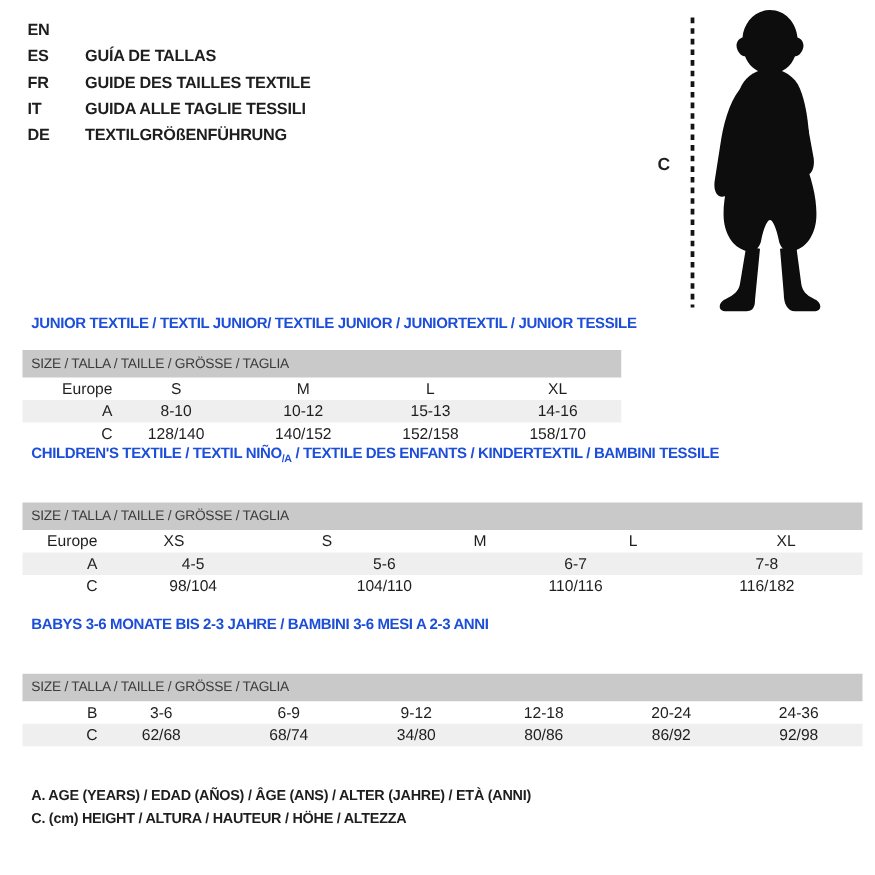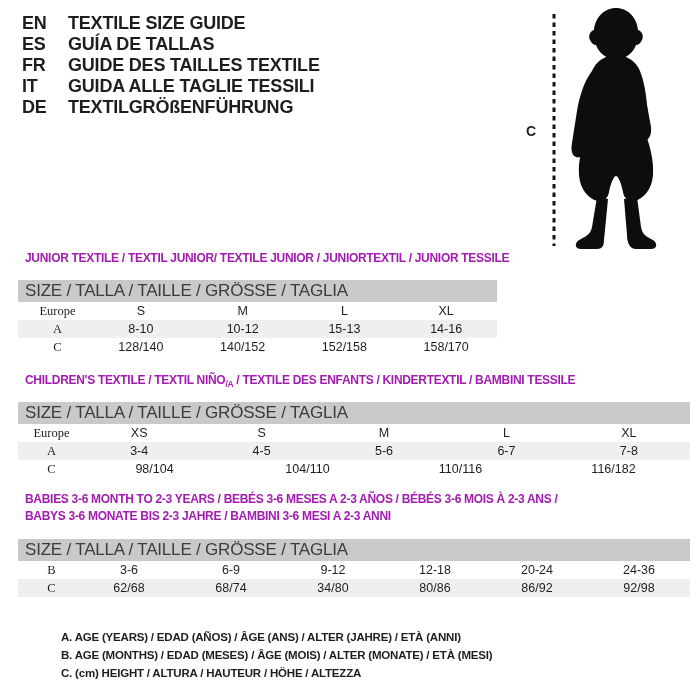--- a/index.html
+++ b/index.html
@@ -2,63 +2,62 @@
 <html><head>
 <meta charset="utf-8">
 <style>
   html,body{margin:0;padding:0;}
   body{
     width:700px;height:700px;background:#ffffff;position:relative;
     font-family:"Liberation Sans", sans-serif;color:#1e1e1e;overflow:hidden;
   }
   
   .lang-list{position:absolute;left:22px;top:13px;}
-  .lang-row{display:flex;line-height:21px;font-weight:bold;font-size:18px;letter-spacing:-0.2px;}
+  .lang-row{display:flex;line-height:21px;font-weight:bold;font-size:13px;letter-spacing:-0.2px;}
   .lang-code{width:46px;flex:0 0 46px;}
   .lang-title{white-space:nowrap;}
 
   
   .figure-area{position:absolute;left:518px;top:5px;width:168px;height:250px;}
   .figure-area svg{display:block;}
   .measure-label{position:absolute;left:8px;top:118px;font-weight:bold;font-size:14px;}
 
   
   .section-title{position:absolute;left:25px;font-weight:bold;font-size:12px;
-    letter-spacing:-0.3px;color:#a21caf;white-space:nowrap;}
+    letter-spacing:-0.3px;color:#1d4ed8;white-space:nowrap;}
   #title-junior{top:251px;}
-  #title-children{top:373px;}
+  #title-children{top:355px;}
   #title-babies{top:491px;line-height:17px;}
   .title-sub{font-size:8.5px;vertical-align:sub;}
 
   
   .size-table{position:absolute;left:18px;font-size:12.5px;}
   #table-junior{top:280px;width:479px;}
   #table-children{top:402px;width:672px;}
   #table-babies{top:539px;width:672px;}
   .thead{height:22px;line-height:22px;background:#c9c9c9;color:#3c3c3c;
-    padding-left:7px;font-size:17px;letter-spacing:-0.2px;}
+    padding-left:7px;font-size:11px;letter-spacing:-0.2px;}
   .trow{display:flex;height:18px;line-height:18px;align-items:center;}
   .trow.shaded{background:#efefef;}
-  .tlabel{padding-left:7px;text-align:center;flex:0 0 auto;font-family:Liberation Serif, serif;}
+  .tlabel{padding-left:7px;text-align:right;flex:0 0 auto;}
   #table-junior .tlabel{width:65px;}
   #table-children .tlabel,#table-babies .tlabel{width:53px;}
   .tcell{flex:1 1 0;text-align:center;}
 
   
   .footnotes{position:absolute;left:25px;top:628px;font-weight:bold;
     font-size:11.5px;letter-spacing:-0.2px;line-height:18px;}
-  .footnote{white-space:nowrap;margin-left:36px;}
+  .footnote{white-space:nowrap;}
 </style>
 </head>
 <body>
 
 <div class="lang-list">
   <div class="lang-row">
     <span class="lang-code">EN</span>
-    <span class="lang-title">TEXTILE SIZE GUIDE</span>
   </div>
   <div class="lang-row">
     <span class="lang-code">ES</span>
     <span class="lang-title">GUÍA DE TALLAS</span>
   </div>
   <div class="lang-row">
     <span class="lang-code">FR</span>
     <span class="lang-title">GUIDE DES TAILLES TEXTILE</span>
   </div>
   <div class="lang-row">
@@ -121,37 +120,35 @@
     <div class="trow">
       <div class="tlabel">Europe</div>
       <div class="tcell">XS</div>
       <div class="tcell">S</div>
       <div class="tcell">M</div>
       <div class="tcell">L</div>
       <div class="tcell">XL</div>
     </div>
     <div class="trow shaded">
       <div class="tlabel">A</div>
-      <div class="tcell">3-4</div>
       <div class="tcell">4-5</div>
       <div class="tcell">5-6</div>
       <div class="tcell">6-7</div>
       <div class="tcell">7-8</div>
     </div>
     <div class="trow">
       <div class="tlabel">C</div>
       <div class="tcell">98/104</div>
       <div class="tcell">104/110</div>
       <div class="tcell">110/116</div>
       <div class="tcell">116/182</div>
     </div>
   </div>
 
 <div class="section-title" id="title-babies">
-  <div>BABIES 3-6 MONTH TO 2-3 YEARS / BEBÉS 3-6 MESES A 2-3 AÑOS / BÉBÉS 3-6 MOIS À 2-3 ANS /</div>
   <div>BABYS 3-6 MONATE BIS 2-3 JAHRE / BAMBINI 3-6 MESI A 2-3 ANNI</div>
 </div>
 <div class="size-table" id="table-babies">
     <div class="thead">SIZE / TALLA / TAILLE / GRÖSSE / TAGLIA</div>
     <div class="trow">
       <div class="tlabel">B</div>
       <div class="tcell">3-6</div>
       <div class="tcell">6-9</div>
       <div class="tcell">9-12</div>
       <div class="tcell">12-18</div>
@@ -164,15 +161,14 @@
       <div class="tcell">68/74</div>
       <div class="tcell">34/80</div>
       <div class="tcell">80/86</div>
       <div class="tcell">86/92</div>
       <div class="tcell">92/98</div>
     </div>
   </div>
 
 <div class="footnotes">
   <div class="footnote">A. AGE (YEARS) / EDAD (AÑOS) / ÂGE (ANS) / ALTER (JAHRE) / ETÀ (ANNI)</div>
-  <div class="footnote">B. AGE (MONTHS) / EDAD (MESES) / ÂGE (MOIS) / ALTER (MONATE) / ETÀ (MESI)</div>
   <div class="footnote">C. (cm) HEIGHT / ALTURA / HAUTEUR / HÖHE / ALTEZZA</div>
 </div>
 
 </body></html>

